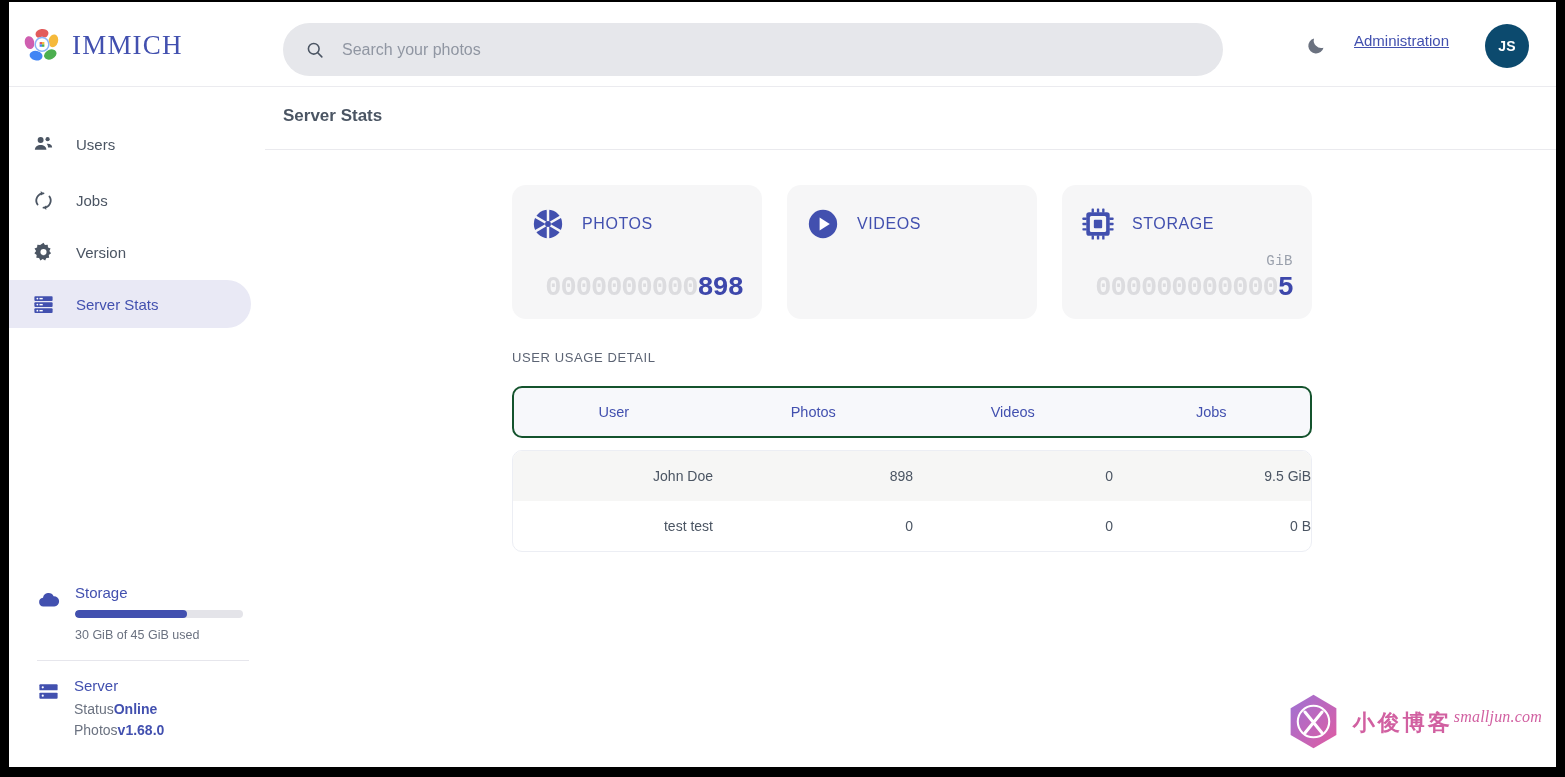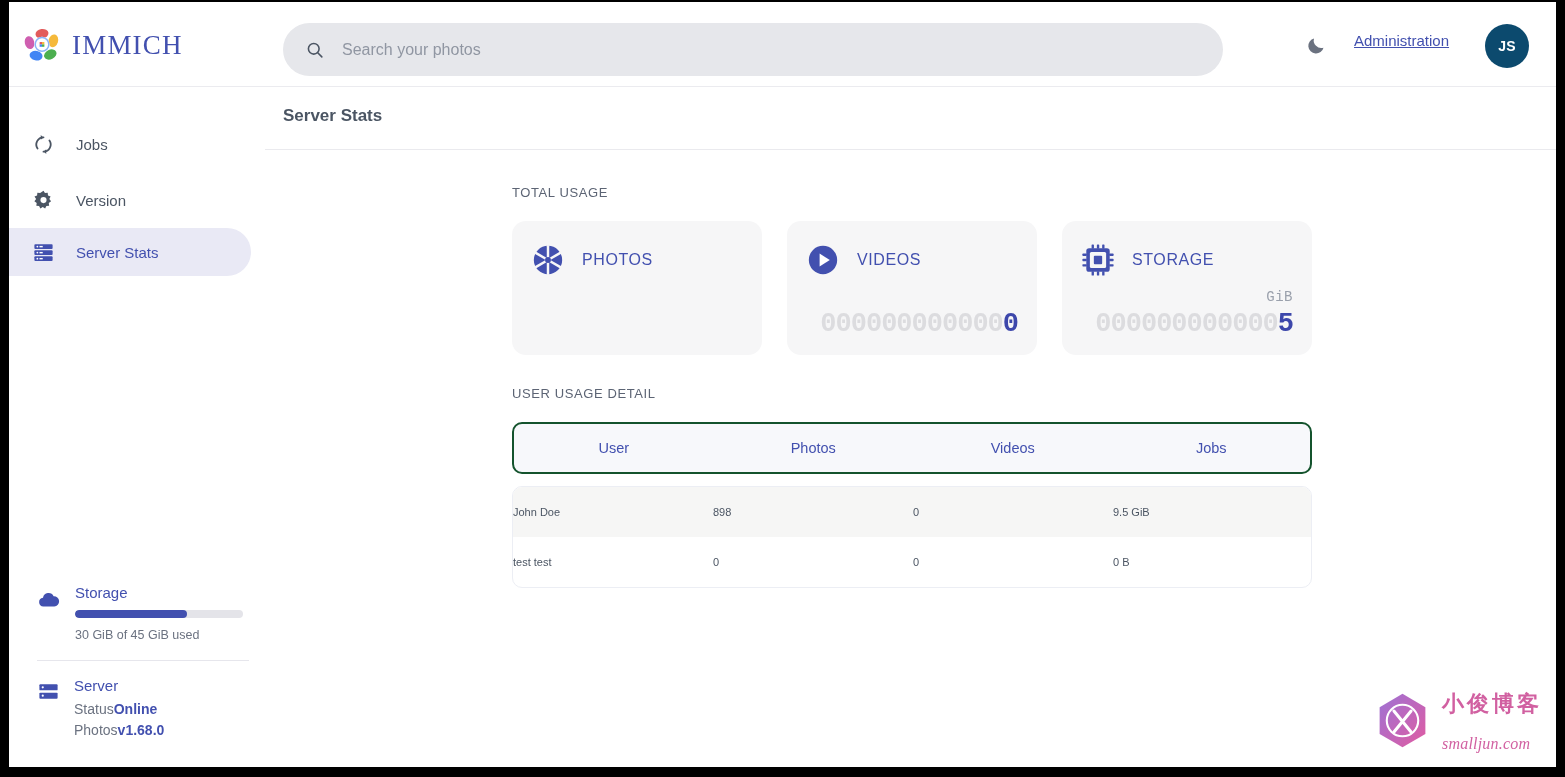--- a/index.html
+++ b/index.html
@@ -291,40 +291,40 @@
     overflow: hidden;
   }
   .tbl-row {
     height: 50px;
     display: flex;
     align-items: center;
     cursor: default;
   }
   .tbl-row.alt { background: #f6f6f5; }
   .tbl-row .cell {
-    font-size: 11px;
+    font-size: 14px;
     color: #4b5563;
-    text-align: left;
+    text-align: right;
   }
   .cell.c-user  { width: 200px; }
   .cell.c-photos{ width: 200px; }
   .cell.c-videos{ width: 200px; }
   .cell.c-size  { width: 198px; }
 
   
   #watermark {
     position: absolute;
     right: 14px; bottom: 14px;
     display: flex;
     align-items: center;
     gap: 9px;
     opacity: 0.97;
   }
   #watermark .wm-logo { width: 61px; height: 61px; display: block; }
-  .wm-text { display: flex; flex-direction: column; gap: 16px; }
+  .wm-text { display: flex; gap: 1px; }
   .wm-cn {
     font-family: "Liberation Serif", serif;
     font-size: 22px;
     font-weight: bold;
     color: #d05b9e;
     letter-spacing: 3px;
   }
   .wm-en {
     font-family: "Liberation Serif", serif;
     font-style: italic;
@@ -375,20 +375,29 @@
 
     <div id="admin-link">Administration</div>
 
     <div id="avatar">JS</div>
   </div>
 
   <div id="sidebar">
 
     <div id="nav-list">
 
+      <div class="nav-item">
+        <svg class="ico" viewBox="0 0 24 24">
+          <circle cx="9" cy="7.4" r="3.1" fill="#4b5563"></circle>
+          <circle cx="16.3" cy="6.4" r="2.2" fill="#4b5563"></circle>
+          <path d="M3 17.6c0-3.2 2.7-5 6-5s6 1.8 6 5z" fill="#4b5563"></path>
+          <path d="M16.6 11.2c2.4 0 4.4 1.4 4.4 3.8h-4.3c0-1.5-.5-2.8-1.4-3.7a6 6 0 0 1 1.3-.1z" fill="#4b5563"></path>
+        </svg>
+        <span>Users</span>
+      </div>
 
       <div class="nav-item">
         <svg class="ico" viewBox="0 0 24 24">
           <path d="M12 4.5a7.5 7.5 0 0 0-6.2 11.7" fill="none" stroke="#4b5563" stroke-width="1.9" stroke-linecap="round"></path>
           <path d="M12 19.5a7.5 7.5 0 0 0 6.2-11.7" fill="none" stroke="#4b5563" stroke-width="1.9" stroke-linecap="round"></path>
           <path d="M9.1 2.2l2.9 2.4-2.9 2.4z" fill="#4b5563"></path>
           <path d="M14.9 21.8l-2.9-2.4 2.9-2.4z" fill="#4b5563"></path>
         </svg>
         <span>Jobs</span>
       </div>
@@ -457,55 +466,54 @@
 
     </div>
   </div>
 
   <div id="main">
     <div id="page-title">Server Stats</div>
     <div id="title-rule"></div>
 
     <div id="content">
 
-      <div class="section-label">TOTAL USAGE</div>
 
       <div class="cards-row">
 
         <div class="stat-card">
           <div class="stat-head">
             <svg class="stat-ico" viewBox="0 0 36 36">
               <circle cx="18" cy="18" r="15" fill="#4250af"></circle>
               <g stroke="#f6f6f7" stroke-width="2.6" stroke-linecap="round">
                 <line x1="18" y1="18" x2="18" y2="3.4"></line>
                 <line x1="18" y1="18" x2="30.6" y2="10.7"></line>
                 <line x1="18" y1="18" x2="30.6" y2="25.3"></line>
                 <line x1="18" y1="18" x2="18" y2="32.6"></line>
                 <line x1="18" y1="18" x2="5.4" y2="25.3"></line>
                 <line x1="18" y1="18" x2="5.4" y2="10.7"></line>
               </g>
               <circle cx="18" cy="18" r="3.1" fill="#4250af"></circle>
             </svg>
             <span class="stat-name">PHOTOS</span>
           </div>
           <div class="stat-unit"></div>
+          <div class="stat-number">
+            <span class="zeros">0000000000</span><span class="value">898</span>
+          </div>
         </div>
 
         <div class="stat-card">
           <div class="stat-head">
             <svg class="stat-ico" viewBox="0 0 36 36">
               <circle cx="18" cy="18" r="15" fill="#4250af"></circle>
               <path d="M14.4 11.2 L25.2 18 L14.4 24.8 Z" fill="#ffffff"></path>
             </svg>
             <span class="stat-name">VIDEOS</span>
           </div>
           <div class="stat-unit"></div>
-          <div class="stat-number">
-            <span class="zeros">000000000000</span><span class="value">0</span>
-          </div>
         </div>
 
         <div class="stat-card">
           <div class="stat-head">
             <svg class="stat-ico" viewBox="0 0 36 36">
               <g fill="#4250af">
                 <rect x="11.2" y="1.5" width="2.5" height="4.6" rx="0.7"></rect>
                 <rect x="16.8" y="1.5" width="2.5" height="4.6" rx="0.7"></rect>
                 <rect x="22.4" y="1.5" width="2.5" height="4.6" rx="0.7"></rect>
                 <rect x="11.2" y="29.9" width="2.5" height="4.6" rx="0.7"></rect>

